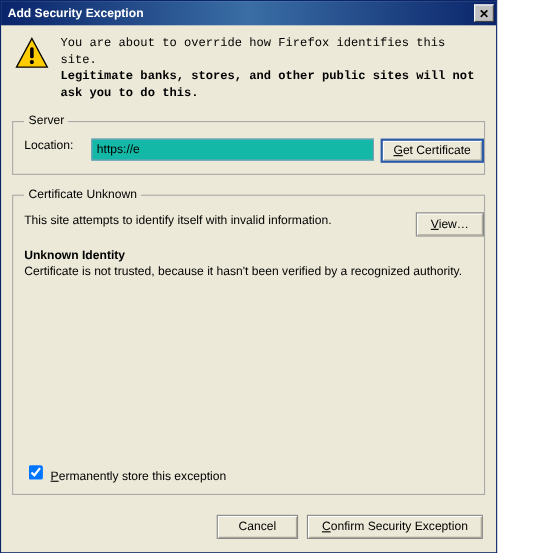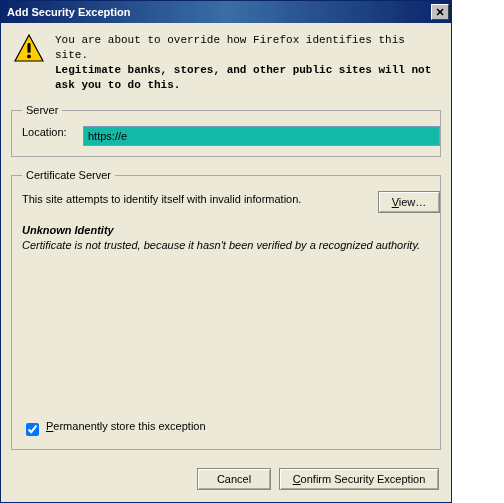--- a/index.html
+++ b/index.html
@@ -86,23 +86,23 @@
     cursor: default;
   }
   .btn.default {
     border: 2px solid #2a5aa8;
     box-shadow: inset 1px 1px 0 #fff, inset -1px -1px 0 #aca899;
   }
   .btn.small { min-width: 62px; }
   fieldset.certstatus { flex: 1; display: flex; flex-direction: column; }
   .cert-top { display: flex; align-items: flex-start; }
   .cert-top .msg { flex: 1; padding-top: 2px; }
-  .cert-body { margin-top: 10px; line-height: 1.35; flex:1;font-style:italic; }
+  .cert-body { margin-top: 10px; line-height: 1.35; flex:1; }
   .cert-body .heading { font-weight: bold; }
-  .chk-row { display:flex; align-items:flex-start; gap:4px; margin-top:auto; padding-top:8px;}
+  .chk-row { display:flex; align-items:flex-end; gap:4px; margin-top:auto; padding-top:8px;}
   .chk { width:13px; height:13px; }
   .footer {
     display: flex;
     justify-content: flex-end;
     gap: 8px;
     padding: 10px 2px 2px 2px;
   }
   .underline-first::first-letter { text-decoration: underline; }
 </style>
 </head>
@@ -132,25 +132,26 @@
         <div>You are about to override how Firefox identifies this site.</div>
         <div class="bold">Legitimate banks, stores, and other public sites will not ask you to do this.</div>
       </div>
     </div>
 
     <fieldset>
       <legend>Server</legend>
       <div class="row">
         <label>Location:</label>
         <input class="text-input" type="text" value="https://e" style="">
+        <button class="btn default underline-first">Get Certificate</button>
       </div>
     </fieldset>
 
     <fieldset class="certstatus">
-      <legend>Certificate Server</legend>
+      <legend>Certificate Unknown</legend>
       <div class="cert-top">
         <div class="msg">This site attempts to identify itself with invalid information.</div>
         <button class="btn small underline-first">View…</button>
       </div>
       <div class="cert-body">
         <div class="heading">Unknown Identity</div>
         <div>Certificate is not trusted, because it hasn't been verified by a recognized authority.</div>
       </div>
       <div class="chk-row">
         <input type="checkbox" class="chk" checked="" style="">

